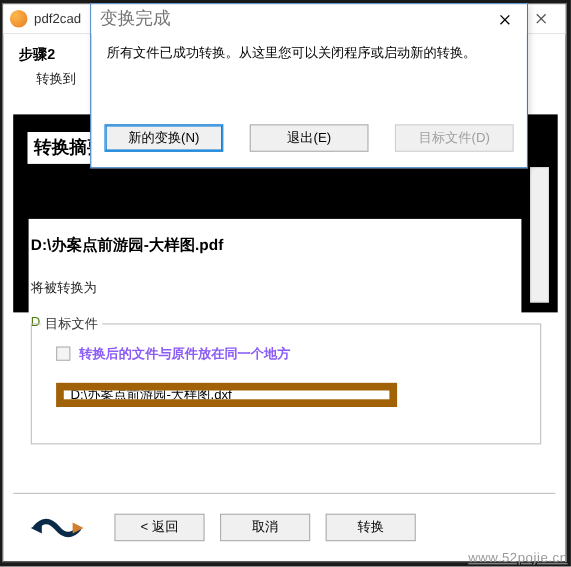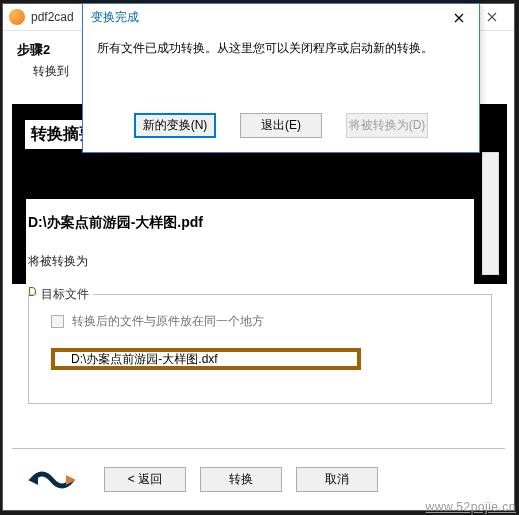--- a/index.html
+++ b/index.html
@@ -28,43 +28,43 @@
 
 .file-info { position: absolute; left: 23px; top: 195px; right: 40px; background: #fff; padding: 15px 2px;}
 .file-path { font-size: 14px; font-weight: bold; color: #000; }
 .file-sub1 { font-size: 12px; color: #222; margin-top: 21px; }
 .file-sub2 { font-size: 12px; color: #4d7c0f; margin-top: 14px; }
 
 .target-group { position: absolute; left: 25px; top: 290px; width: 464px; height: 110px; border: 1px solid #c0c0c0; }
 .target-legend { position: absolute; left: 8px; top: -9px; background: #fff; padding: 0 4px; font-size: 12px; color: #333; }
 .chk-row { display: flex; align-items: center; margin: 18px 0 0 22px; }
 .chk { width: 13px; height: 13px; border: 1px solid #b0b0b0; background: #f4f4f4; margin-right: 8px; }
-.chk-label { font-size: 12px; color: #737373; }
+.chk-label { font-size: 12px; color: #8b5cf6; font-weight: bold; }
 .path-row { display: flex; align-items: center; margin: 18px 0 0 22px; gap: 28px; }
-.path-input { width: 310px; height: 22px; border: 4px solid #a16207; background: #fff; font-size: 12px; padding: 2px 16px; color: #000; }
+.path-input { width: 310px; height: 22px; border: 7px solid #a16207; background: #fff; font-size: 12px; padding: 2px 6px; color: #000; }
 .browse-btn { width: 72px; height: 24px; font-size: 12px; background: #f0f0f0; border: 1px solid #adadad; }
 
 .footer { position: absolute; left: 9px; right: 9px; bottom: 12px; height: 50px; border-top: 1px solid #c0c0c0; padding-top: 12px; display: flex; align-items: center; gap: 14px; }
 .logo { width: 48px; height: 28px; position: relative; margin: 0 14px 0 16px; }
 .logo svg { width: 48px; height: 28px; }
 .foot-btn { width: 82px; height: 25px; font-size: 12px; background: #f0f0f0; border: 1px solid #adadad; display: flex; align-items: center; justify-content: center; }
 .foot-gap { flex: 1; }
 
 .watermark { position: absolute; right: 3px; bottom: 1px; font-size: 12px; color: #999; font-family: sans-serif; letter-spacing: 0.5px; text-decoration: underline;}
 
 
 .modal { position: absolute; left: 82px; top: 3px; width: 398px; height: 150px; background: #fff; border: 1px solid #3a7bbf; box-shadow: 2px 2px 6px rgba(0,0,0,0.15); z-index: 10; }
 .modal-titlebar { height: 27px; background: #fff; display: flex; align-items: center; padding-left: 8px; }
-.modal-title { font-size: 12px; color: #0369a1; }
+.modal-title { font-size: 16px; color: #737373; }
 .modal-titlebar .spacer { flex: 1; }
 .modal-close { width: 40px; height: 25px; display: flex; align-items: center; justify-content: center; }
 .modal-close svg { width: 10px; height: 10px; }
 .modal-body { padding: 8px 14px; font-size: 12px; color: #000; line-height: 1.5; }
 .modal-footer { position: absolute; bottom: 14px; left: 0; right: 0; display: flex; justify-content: center; gap: 24px; }
-.modal-btn { width: 82px; height: 25px; font-size: 12px; background: #f0f0f0; border: 1px solid #adadad; }
+.modal-btn { width: 108px; height: 25px; font-size: 12px; background: #f0f0f0; border: 1px solid #adadad; }
 .modal-btn.focus { border: 1px solid #0078d7; box-shadow: inset 0 0 0 1px #0078d7; }
 .modal-btn[disabled] { color: #a0a0a0; border-color: #d0d0d0; }
 </style>
 </head>
 <body>
 
 <div class="main-win">
   <div class="main-titlebar">
     <div class="icon"></div>
     <div class="main-title">pdf2cad</div>
@@ -106,37 +106,37 @@
 
   <div class="footer">
     <div class="logo">
       <svg viewBox="0 0 48 28">
           <path d="M4 14 Q14 2 24 14 Q34 26 44 14" fill="none" stroke="#0a2a4a" stroke-width="5"></path>
           <polygon points="0,14 10,9 10,19" fill="#0a2a4a"></polygon>
           <polygon points="48,14 38,9 38,19" fill="#d08030"></polygon>
         </svg>
     </div>
     <button class="foot-btn">&lt; 返回</button>
+    <button class="foot-btn">取消</button>
     <button class="foot-btn">转换</button>
-    <button class="foot-btn">取消</button>
     <div class="foot-gap"></div>
   </div>
 </div>
 
 <div class="modal">
   <div class="modal-titlebar">
     <div class="modal-title">变换完成</div>
     <div class="spacer"></div>
     <div class="modal-close">
       <svg viewBox="0 0 10 10">
           <path d="M1 1 L9 9 M9 1 L1 9" stroke="#000" stroke-width="1.2"></path>
         </svg>
     </div>
   </div>
   <div class="modal-body">所有文件已成功转换。从这里您可以关闭程序或启动新的转换。</div>
   <div class="modal-footer">
     <button class="modal-btn focus">新的变换(N)</button>
     <button class="modal-btn">退出(E)</button>
-    <button class="modal-btn" disabled="">将被转换为(D)</button>
+    <button class="modal-btn" disabled="">目标文件(D)</button>
   </div>
 </div>
 
 <div class="watermark">www.52pojie.cn</div>
 
 </body></html>

